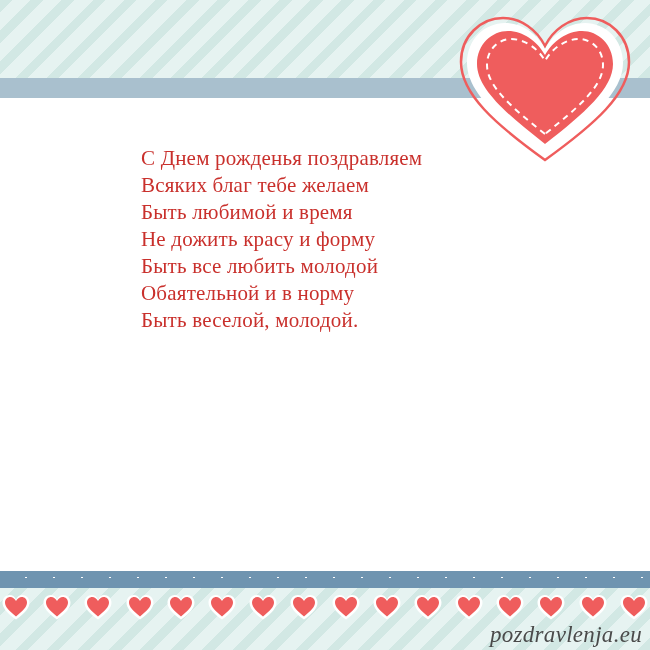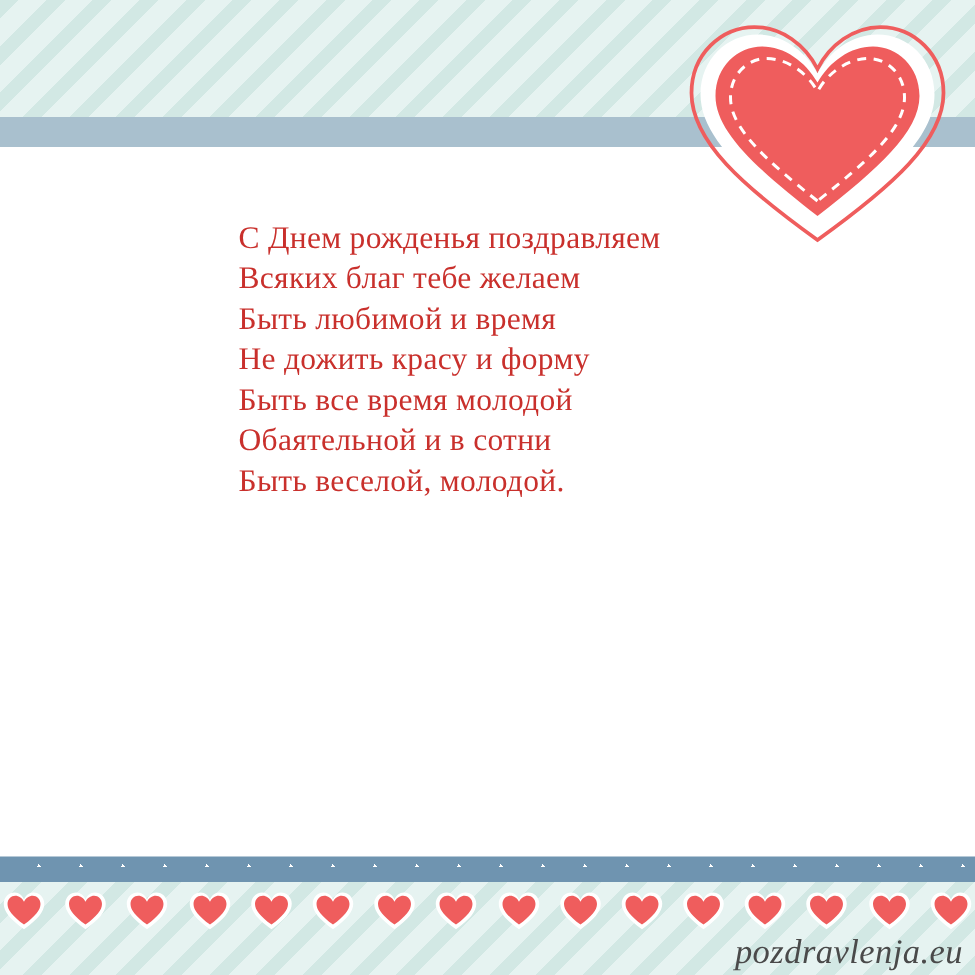--- a/index.html
+++ b/index.html
@@ -148,21 +148,20 @@
     top: 145px;
     width: 420px;
   }
   #poem .line {
     color: #c9302c;
     font-family: "Liberation Serif", serif;
     font-size: 21px;
     line-height: 27px;
     letter-spacing: 0.2px;
     white-space: nowrap;
-    margin-left: 18px;
   }
 
   
   #watermark {
     position: absolute;
     right: 8px;
     bottom: 2px;
     color: #4a4a4a;
     font-family: "Liberation Serif", serif;
     font-style: italic;
@@ -192,22 +191,22 @@
 
       <path d="M90 126 C 56 99, 32 78, 32 57 C 32 41, 44 31, 56 31 C 69 31, 83 40, 90 53 C 97 40, 111 31, 124 31 C 136 31, 148 41, 148 57 C 148 78, 124 99, 90 126 Z" fill="none" stroke="#ffffff" stroke-width="2" stroke-dasharray="6 5"></path>
     </svg>
   </div>
 
   <div id="poem">
     <div class="line">С Днем рожденья поздравляем</div>
     <div class="line">Всяких благ тебе желаем</div>
     <div class="line">Быть любимой и время</div>
     <div class="line">Не дожить красу и форму</div>
-    <div class="line">Быть все время молодой</div>
-    <div class="line">Обаятельной и в сотни</div>
+    <div class="line">Быть все любить молодой</div>
+    <div class="line">Обаятельной и в норму</div>
     <div class="line">Быть веселой, молодой.</div>
   </div>
 
   <div id="bottom-band" class="stripes"></div>
   <div id="bottom-blue-bar"></div>
   <div id="bottom-zigzag"></div>
 
   <div id="hearts-row">
       <div class="mini-heart">
         <svg viewBox="0 0 30 28">

